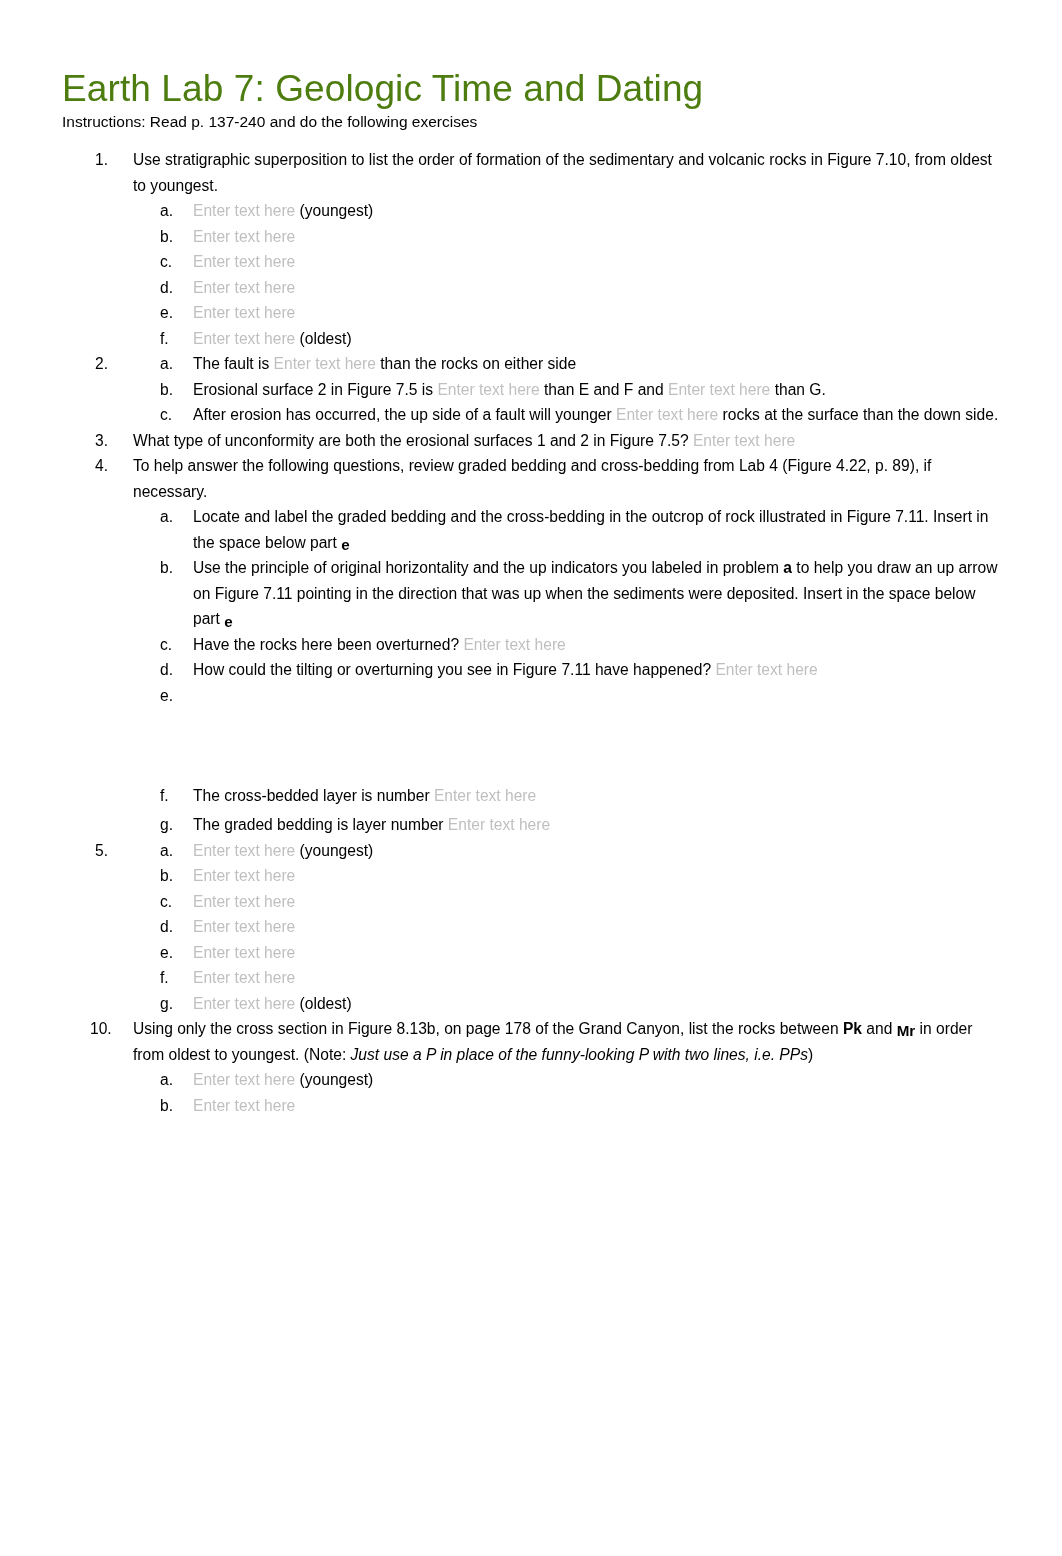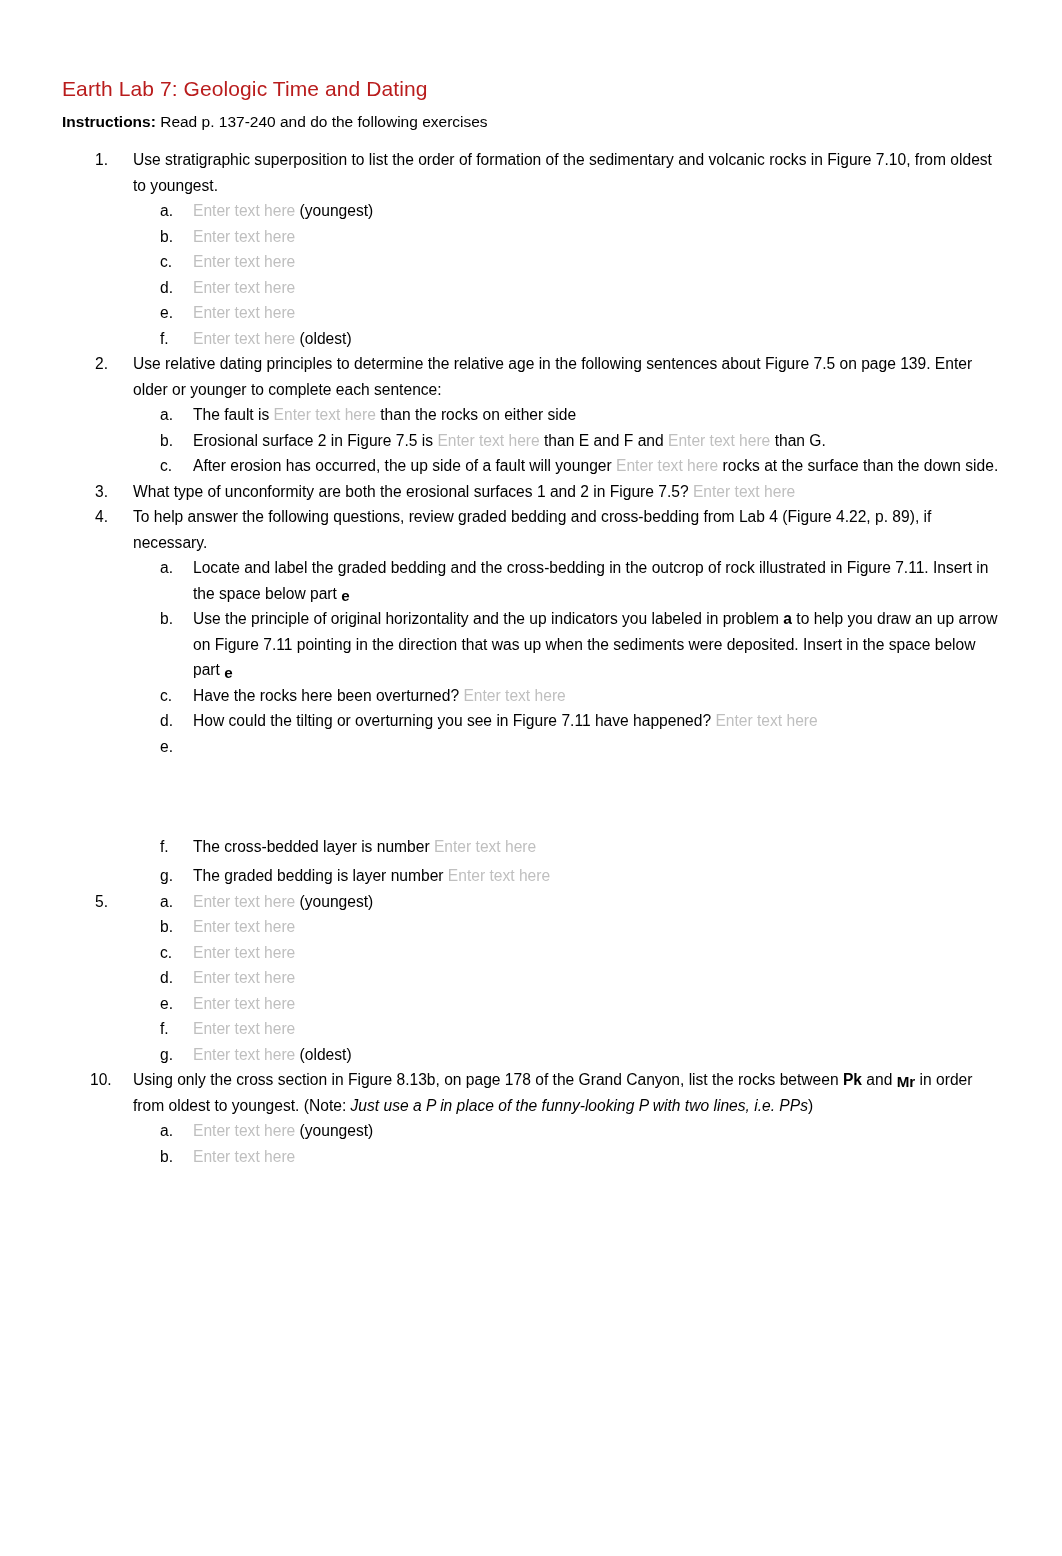--- a/index.html
+++ b/index.html
@@ -18,35 +18,35 @@
   .page {
     position: relative;
     width: 1062px;
     height: 1556px;
     box-sizing: border-box;
     padding: 70px 62px 0 62px;
   }
 
   
   .doc-title {
-    color: #b91c1c;
-    font-size: 21px;
+    color: #4d7c0f;
+    font-size: 37px;
     font-weight: 400;
     line-height: 38px;
     letter-spacing: 0.1px;
     margin: 0 0 3px 0;
     white-space: nowrap;
   }
   .instructions-line {
     font-size: 15.5px;
     line-height: 22px;
     margin: 0 0 14px 0;
   }
   .instructions-label {
-    font-weight: bold;
+    font-weight: normal;
   }
 
   
   ol.numlist {
     list-style: none;
     margin: 0;
     padding: 0;
   }
   ol.numlist > li {
     position: relative;
@@ -149,21 +149,20 @@
         </li>
         <li>
           <span class="marker">f.</span><span class="ph">Enter text here</span><span> (oldest)</span>
         </li>
       </ol>
 
     </li>
 
     <li>
       <span class="marker">2.</span>
-      <span>Use relative dating principles to determine the relative age in the following sentences about Figure 7.5 on page 139. Enter older or younger to complete each sentence:</span>
 
       <ol class="letterlist">
         <li>
           <span class="marker">a.</span><span>The fault is </span><span class="ph">Enter text here</span><span> than the rocks on either side</span>
         </li>
         <li>
           <span class="marker">b.</span><span>Erosional surface 2 in Figure 7.5 is </span><span class="ph">Enter text here</span><span> than E and F and </span><span class="ph">Enter text here</span><span> than G.</span>
         </li>
         <li>
           <span class="marker">c.</span><span>After erosion has occurred, the up side of a fault will younger </span><span class="ph">Enter text here</span><span> rocks at the surface than the down side.</span>

